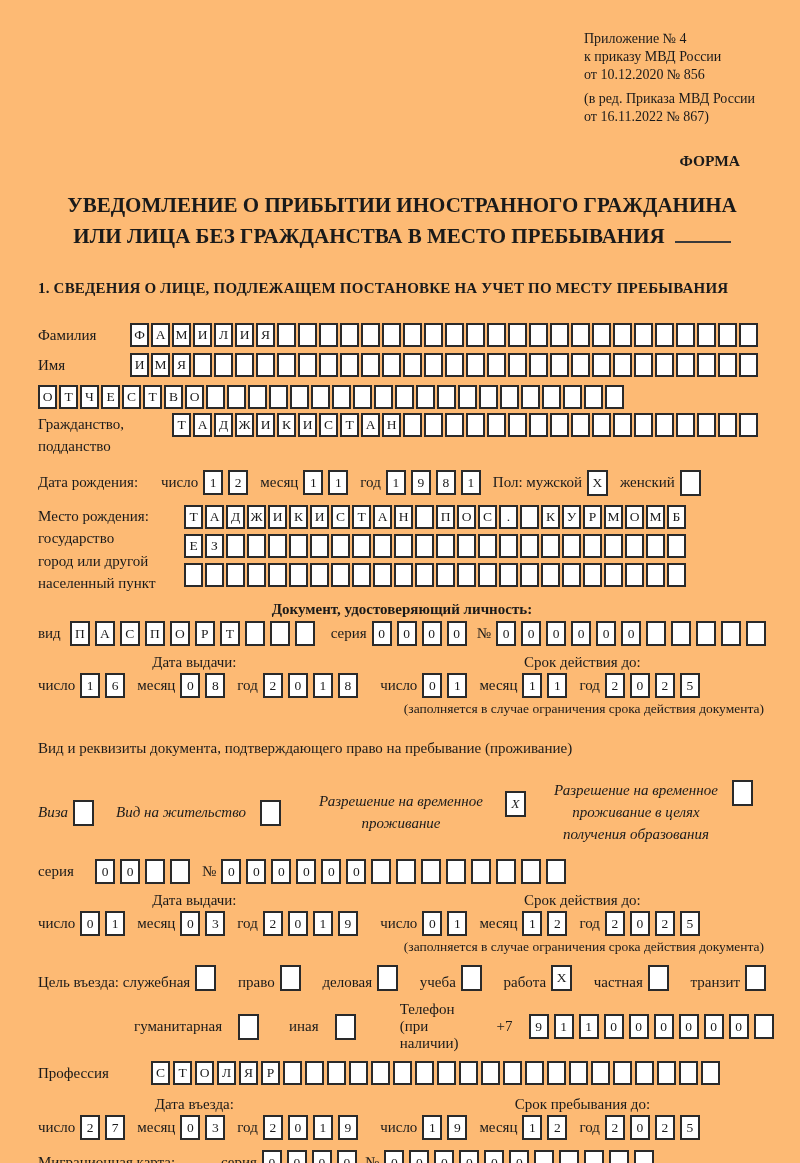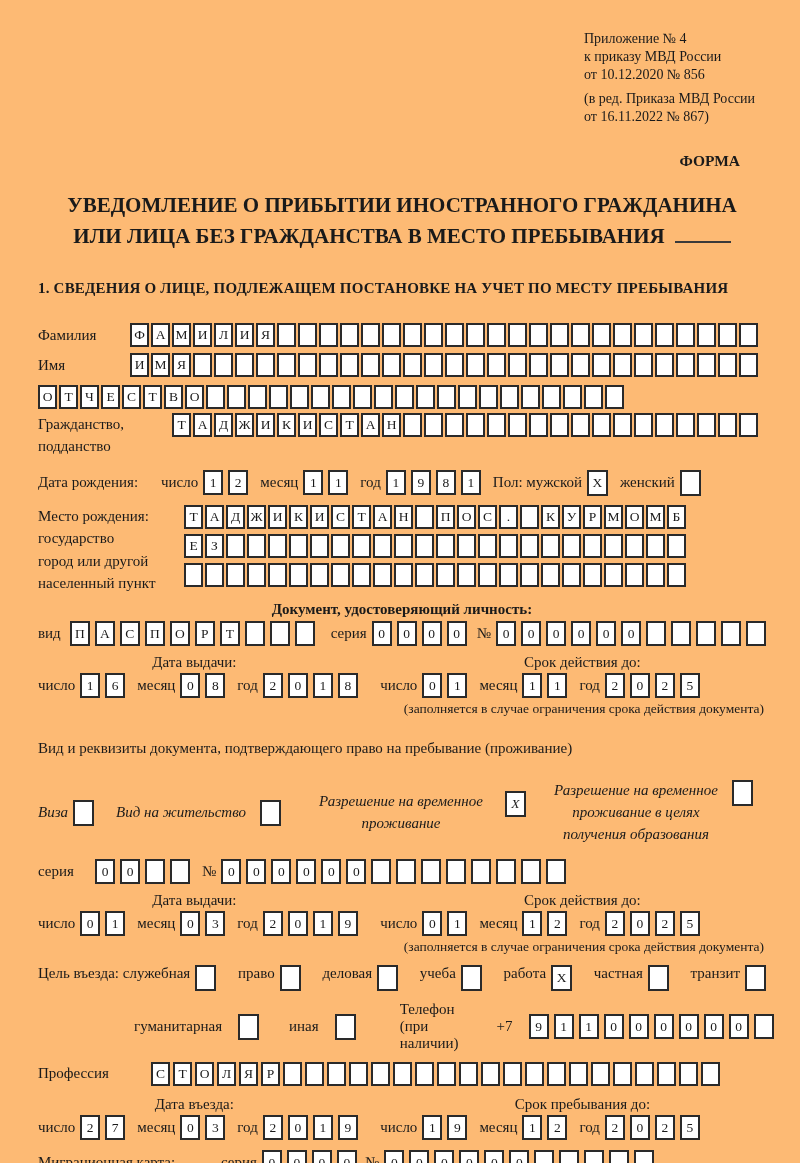--- a/index.html
+++ b/index.html
@@ -35,21 +35,21 @@
   .dval .grp{display:flex;align-items:center;}
   .dval .grp.lg{width:47%;}
   .mini-lbl{margin-right:5px;line-height:25px;}
   .ml10{margin-left:12px;}
   .footnote-r{text-align:right;font-size:13.5px;margin-top:3px;padding-right:2px;}
   .para{margin-top:20px;line-height:1.55;}
   .cbrow{display:flex;align-items:center;margin-top:20px;font-style:italic;}
   .cb-pair{display:flex;align-items:flex-start;}
   .ctext{text-align:center;line-height:1.45;}
   .purpose-row{display:flex;align-items:center;justify-content:space-between;margin-top:10px;}
-  .purpose-row .cb-pair{align-items:flex-start;gap:5px;}
+  .purpose-row .cb-pair{align-items:flex-end;gap:5px;}
   .hum-row{display:flex;align-items:center;margin-top:10px;margin-left:96px;gap:16px;}
   .colcells{display:flex;flex-direction:column;gap:5px;}
 </style>
 </head>
 <body>
 
 <div class="page">
 
   <div class="annex">
     <div>Приложение № 4</div>
@@ -588,21 +588,21 @@
         <span class="cell">0</span>
         <span class="cell">0</span>
         <span class="cell">0</span>
         <span class="cell">0</span>
         <span class="cell">0</span>
         <span class="cell">0</span>
         <span class="cell"></span>
       </span>
   </div>
 
-  <div class="row" style="margin-top:9px;align-items:flex-end;">
+  <div class="row" style="margin-top:9px;align-items:flex-start;">
     <span class="mini-lbl" style="width:108px;">Профессия</span>
     <span class="cells" style="gap:3px;">
         <span class="cell">С</span>
         <span class="cell">Т</span>
         <span class="cell">О</span>
         <span class="cell">Л</span>
         <span class="cell">Я</span>
         <span class="cell">Р</span>
         <span class="cell"></span>
         <span class="cell"></span>

